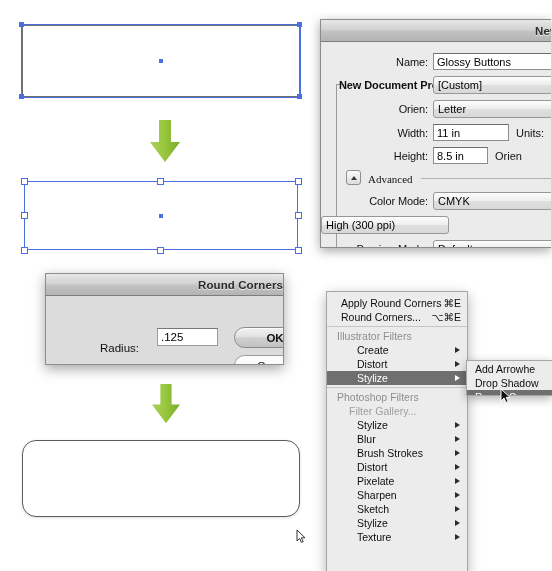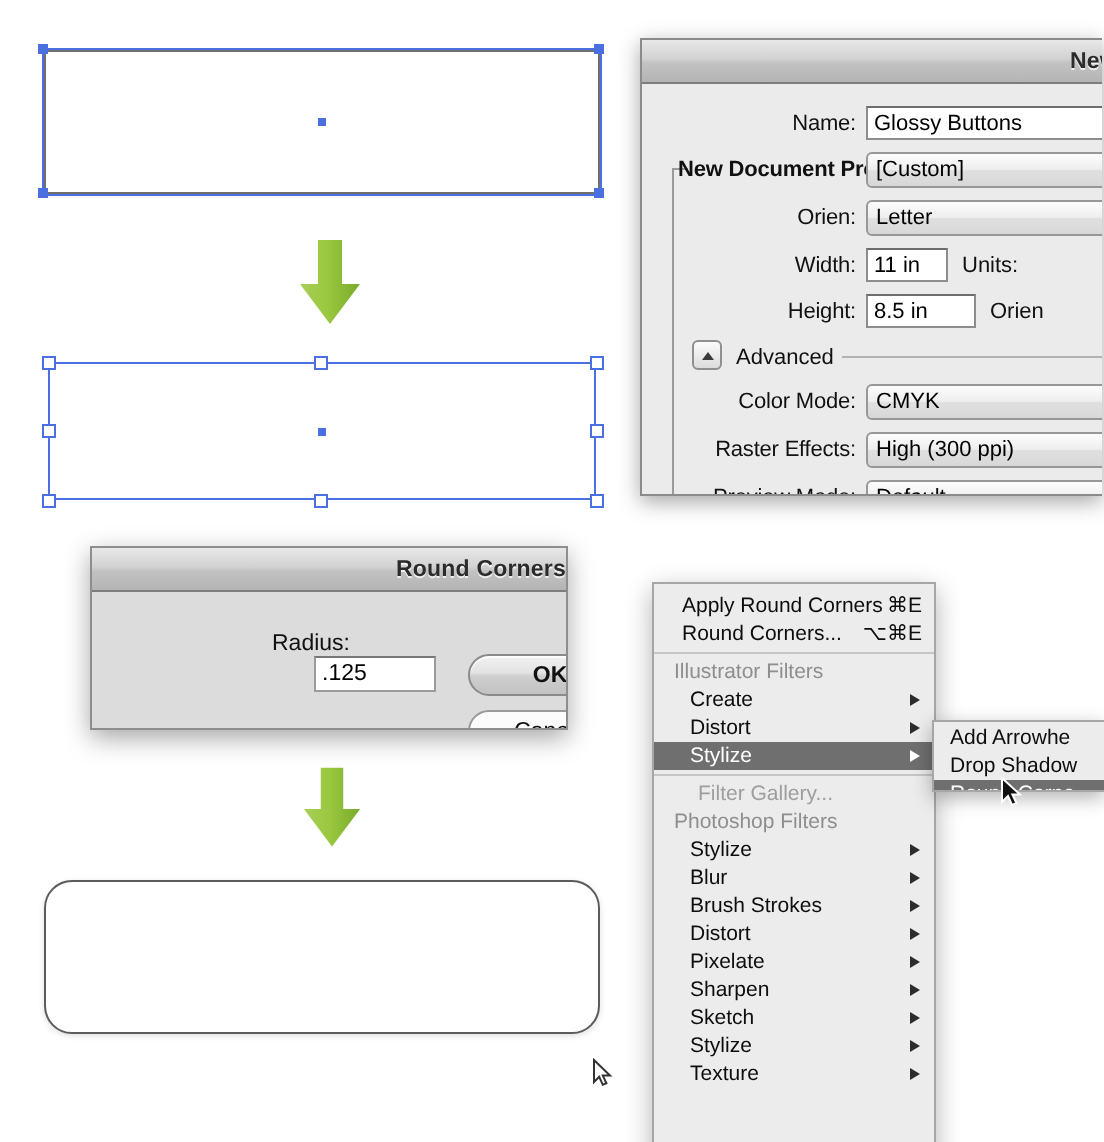--- a/index.html
+++ b/index.html
@@ -130,34 +130,34 @@
     border:1px solid #8f8f8f;border-radius:3px;
     display:flex;align-items:center;justify-content:center;
     box-sizing:border-box;
   }
   .adv-tri span{
     display:block;width:0;height:0;
     border-left:3.5px solid transparent;
     border-right:3.5px solid transparent;
     border-bottom:4.5px solid #3a3a3a;
   }
-  .adv-label{position:absolute;font-size:11px;color:#111;}
+  .adv-label{position:absolute;font-size:11px;color:#111;font-family:Liberation Serif, serif;}
   .adv-line{position:absolute;height:1px;background:#b2b2b2;}
 
   
   #round-corners{
     left:45px;top:273px;width:239px;height:92px;
     background:#dcdcdc;
     border:1px solid #8e8e8e;
     box-shadow:0 4px 12px rgba(0,0,0,.35);
   }
   #round-corners .dlg-body{background:#dcdcdc;height:100%;}
   .rc-label{
-    position:absolute;left:54px;top:20px;
-    font-size:11.5px;color:#111;font-weight:normal;margin-left:36px;
+    position:absolute;left:54px;top:46px;
+    font-size:11.5px;color:#111;font-weight:normal;
   }
   .rc-input{
     position:absolute;left:111px;top:32px;width:61px;height:18px;
     background:#fff;border:1px solid #9b9b9b;border-top-color:#777;
     box-sizing:border-box;line-height:17px;
     font-size:11.5px;padding:0 3px;color:#000;
   }
   .mac-btn{
     position:absolute;
     height:21px;
@@ -181,21 +181,21 @@
   #filter-menu{
     position:absolute;left:326px;top:291px;width:142px;height:294px;
     background:#ececec;
     border:1px solid #a6a6a6;
     box-shadow:0 4px 12px rgba(0,0,0,.3);
     box-sizing:border-box;
     overflow:hidden;
   }
   .mi{
     position:relative;height:14px;line-height:14px;
-    padding-left:18px;padding-right:6px;
+    padding-left:30px;padding-right:6px;
     font-size:10.5px;color:#0d0d0d;
     white-space:nowrap;
     box-sizing:border-box;
   }
   .mi.top{padding-left:14px;}
   .mi .key{position:absolute;right:6px;top:0;font-size:10.5px;color:#0d0d0d;}
   .mi.hdr{color:#8e8e8e;padding-left:10px;}
   .mi.dim{color:#9e9e9e;padding-left:22px;}
   .mi.sel{background:#6f6f6f;color:#fff;}
   .mi.sel .arr{border-left-color:#fff;}
@@ -308,21 +308,21 @@
         <div class="nd-popup" style="width:128px;">[Custom]</div>
       </div>
 
       <div class="nd-row" style="left:0px;top:58px;">
         <div class="nd-label">Orien:</div>
         <div class="nd-popup" style="width:128px;">Letter</div>
       </div>
 
       <div class="nd-row" style="left:0px;top:82px;">
         <div class="nd-label">Width:</div>
-        <div class="nd-field" style="width:41px;">11 in</div>
+        <div class="nd-field" style="width:76px;">11 in</div>
         <div class="nd-after">Units:</div>
       </div>
 
       <div class="nd-row" style="left:0px;top:105px;">
         <div class="nd-label">Height:</div>
         <div class="nd-field" style="width:55px;">8.5 in</div>
         <div class="nd-after">Orien</div>
       </div>
 
       <div class="adv-tri" style="left:25px;top:128px;">
@@ -330,21 +330,20 @@
       </div>
       <div class="adv-label" style="left:47px;top:131px;">Advanced</div>
       <div class="adv-line" style="left:100px;top:136px;width:131px;"></div>
 
       <div class="nd-row" style="left:0px;top:150px;">
         <div class="nd-label">Color Mode:</div>
         <div class="nd-popup" style="width:128px;">CMYK</div>
       </div>
 
       <div class="nd-row" style="left:0px;top:174px;">
-        <div class="nd-label">Raster Effects:</div>
         <div class="nd-popup" style="width:128px;">High (300 ppi)</div>
       </div>
 
       <div class="nd-row" style="left:0px;top:198px;">
         <div class="nd-label">Preview Mode:</div>
         <div class="nd-popup" style="width:128px;">Default</div>
       </div>
     </div>
   </div>
 
@@ -386,25 +385,25 @@
       <span>Distort</span>
       <span class="arr"></span>
     </div>
     <div class="mi sel">
       <span>Stylize</span>
       <span class="arr"></span>
     </div>
 
     <div class="menu-sep"></div>
 
+    <div class="mi hdr">
+      <span>Photoshop Filters</span>
+    </div>
     <div class="mi dim">
       <span>Filter Gallery...</span>
-    </div>
-    <div class="mi hdr">
-      <span>Photoshop Filters</span>
     </div>
     <div class="mi">
       <span>Stylize</span>
       <span class="arr"></span>
     </div>
     <div class="mi">
       <span>Blur</span>
       <span class="arr"></span>
     </div>
     <div class="mi">

